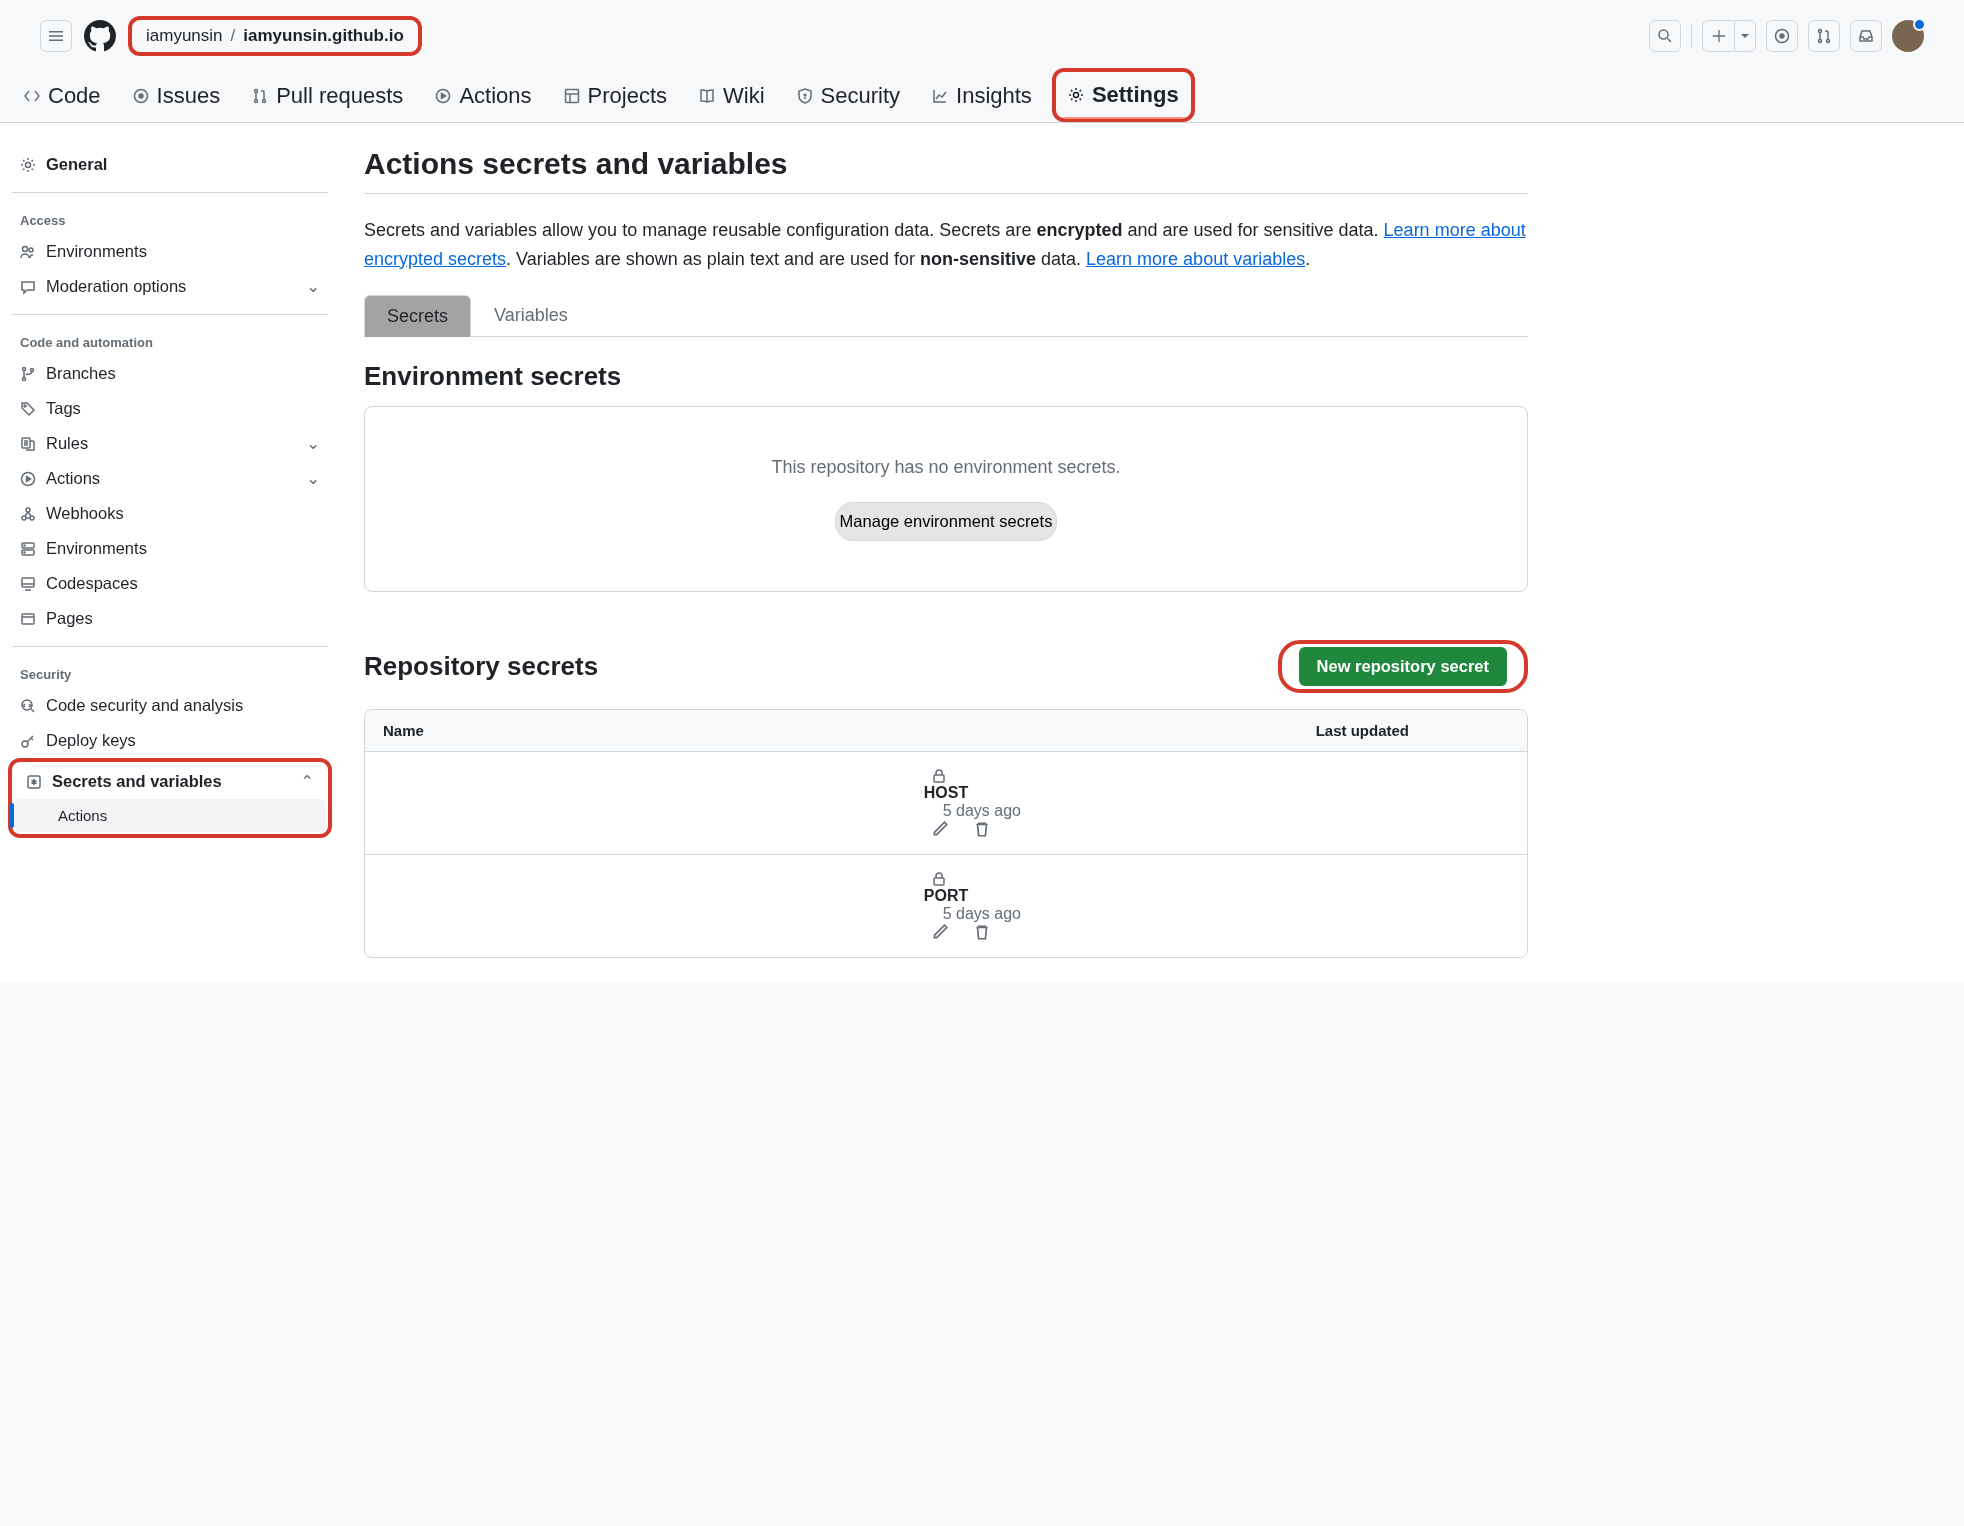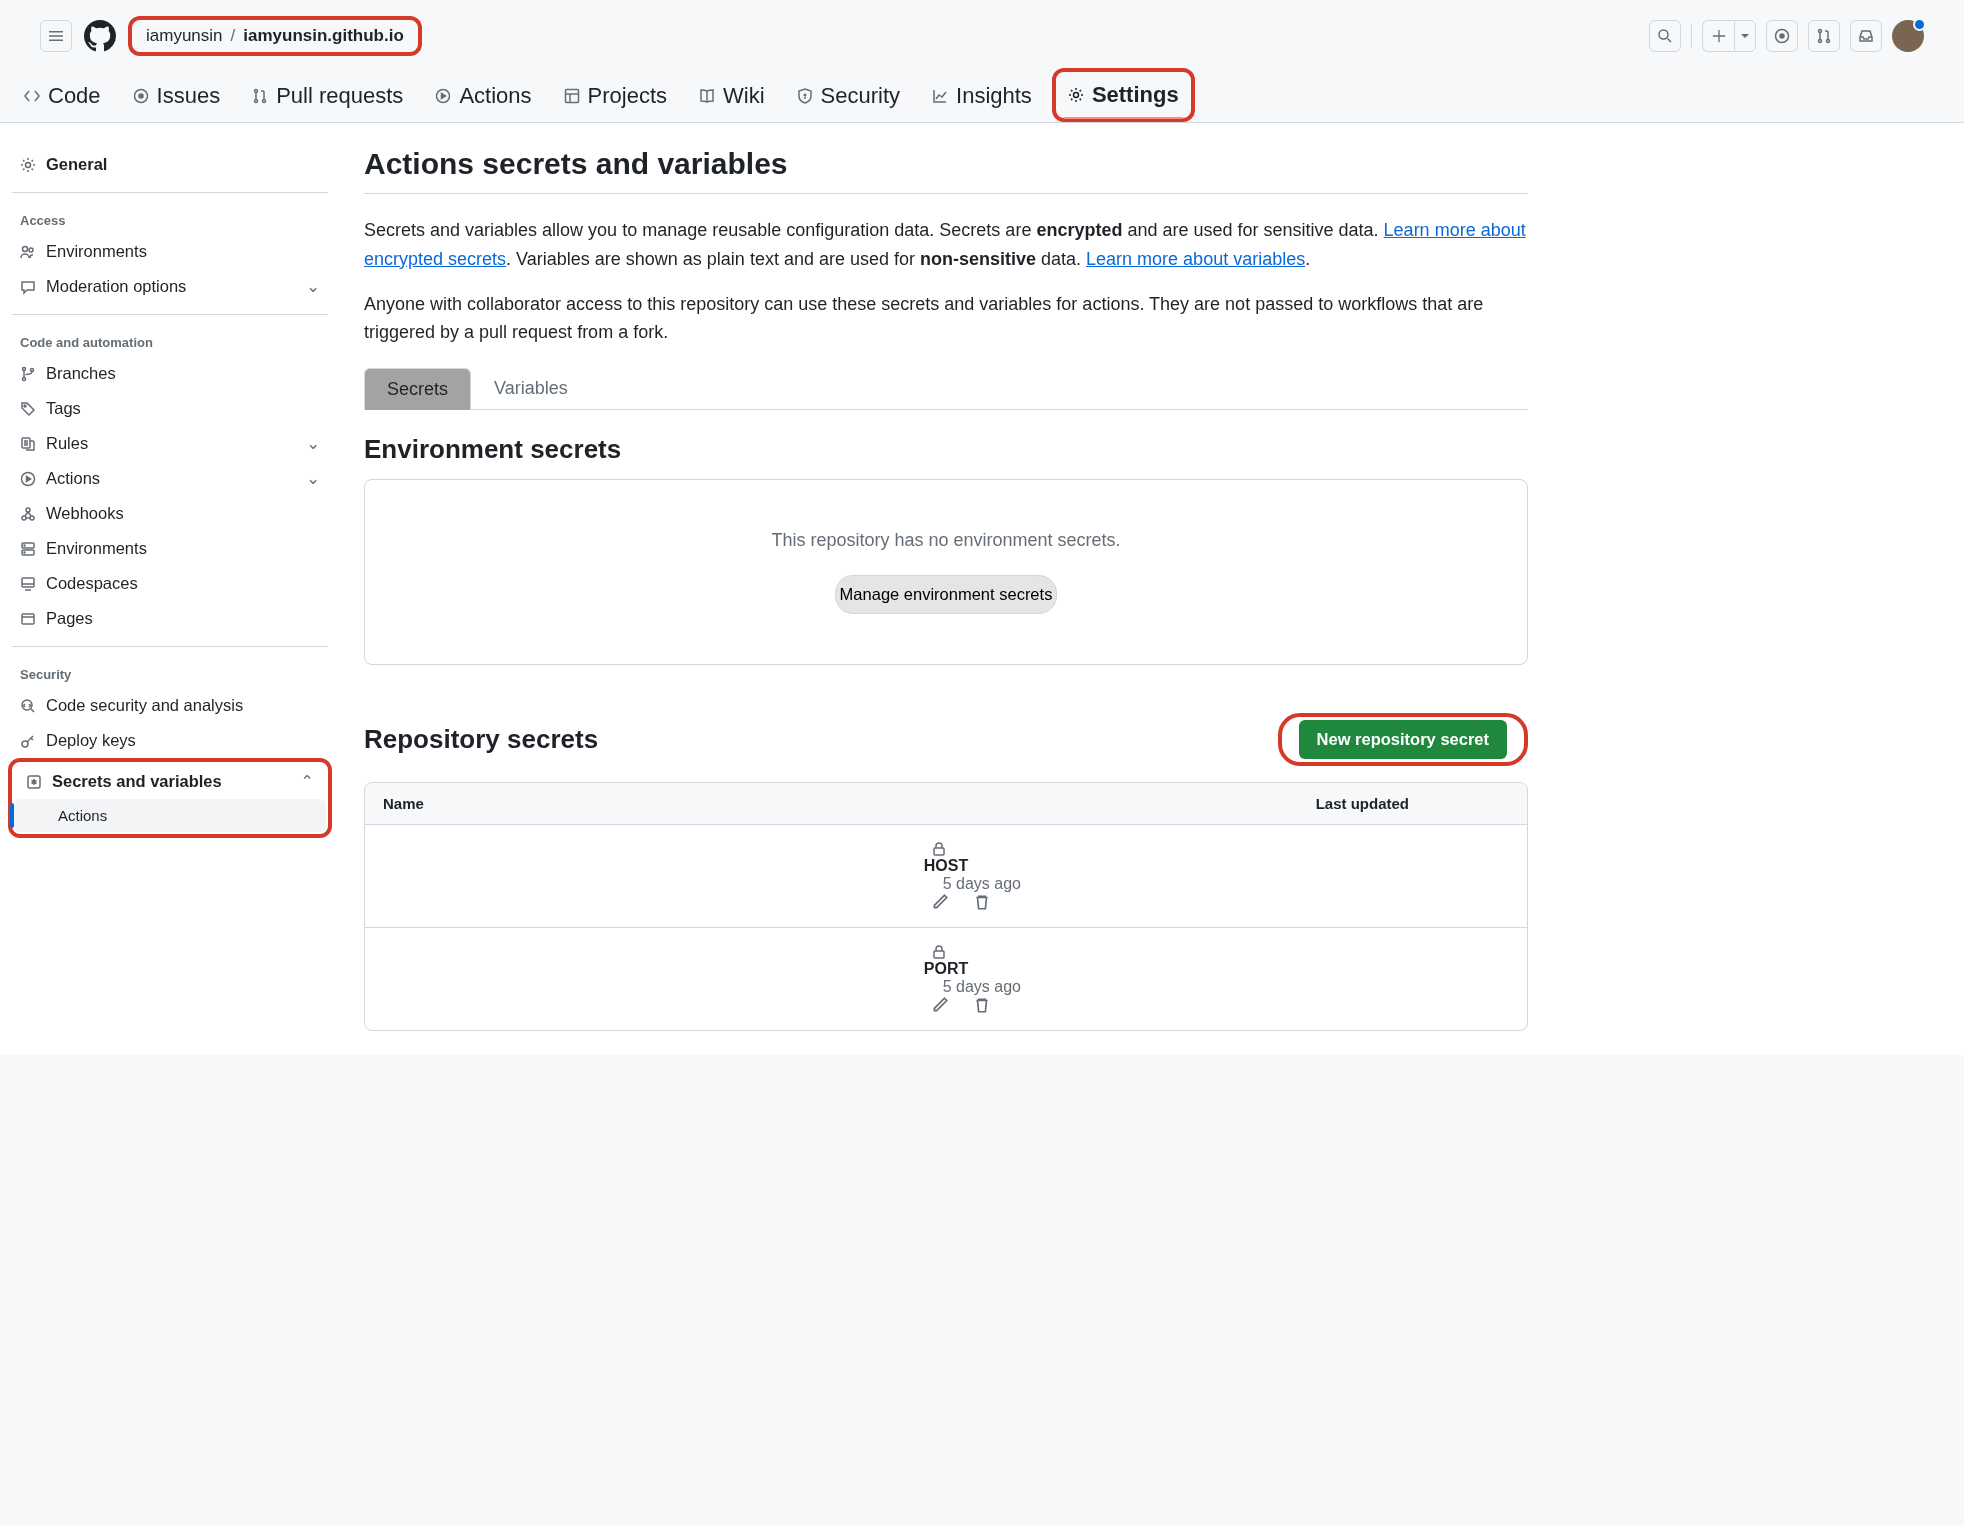--- a/index.html
+++ b/index.html
@@ -396,21 +396,20 @@
     </div>
   </div>
 
   <div class="main">
     <h1 class="page-title">Actions secrets and variables</h1>
     <div class="thin-divider"></div>
 
     <p class="description">
       <span>Secrets and variables allow you to manage reusable configuration data. Secrets are </span><strong>encrypted</strong><span> and are used for sensitive data. </span><a>Learn more about encrypted secrets</a><span>. Variables are shown as plain text and are used for </span><strong>non-sensitive</strong><span> data. </span><a>Learn more about variables</a><span>.</span>
     </p>
-    <p class="description">Anyone with collaborator access to this repository can use these secrets and variables for actions. They are not passed to workflows that are triggered by a pull request from a fork.</p>
 
     <div class="tabs">
       <div class="tab active">Secrets</div>
       <div class="tab">Variables</div>
     </div>
 
     <h2 class="section-title">Environment secrets</h2>
     <div class="empty-box">
       <p>This repository has no environment secrets.</p>
       <button class="btn-default">Manage environment secrets</button>

